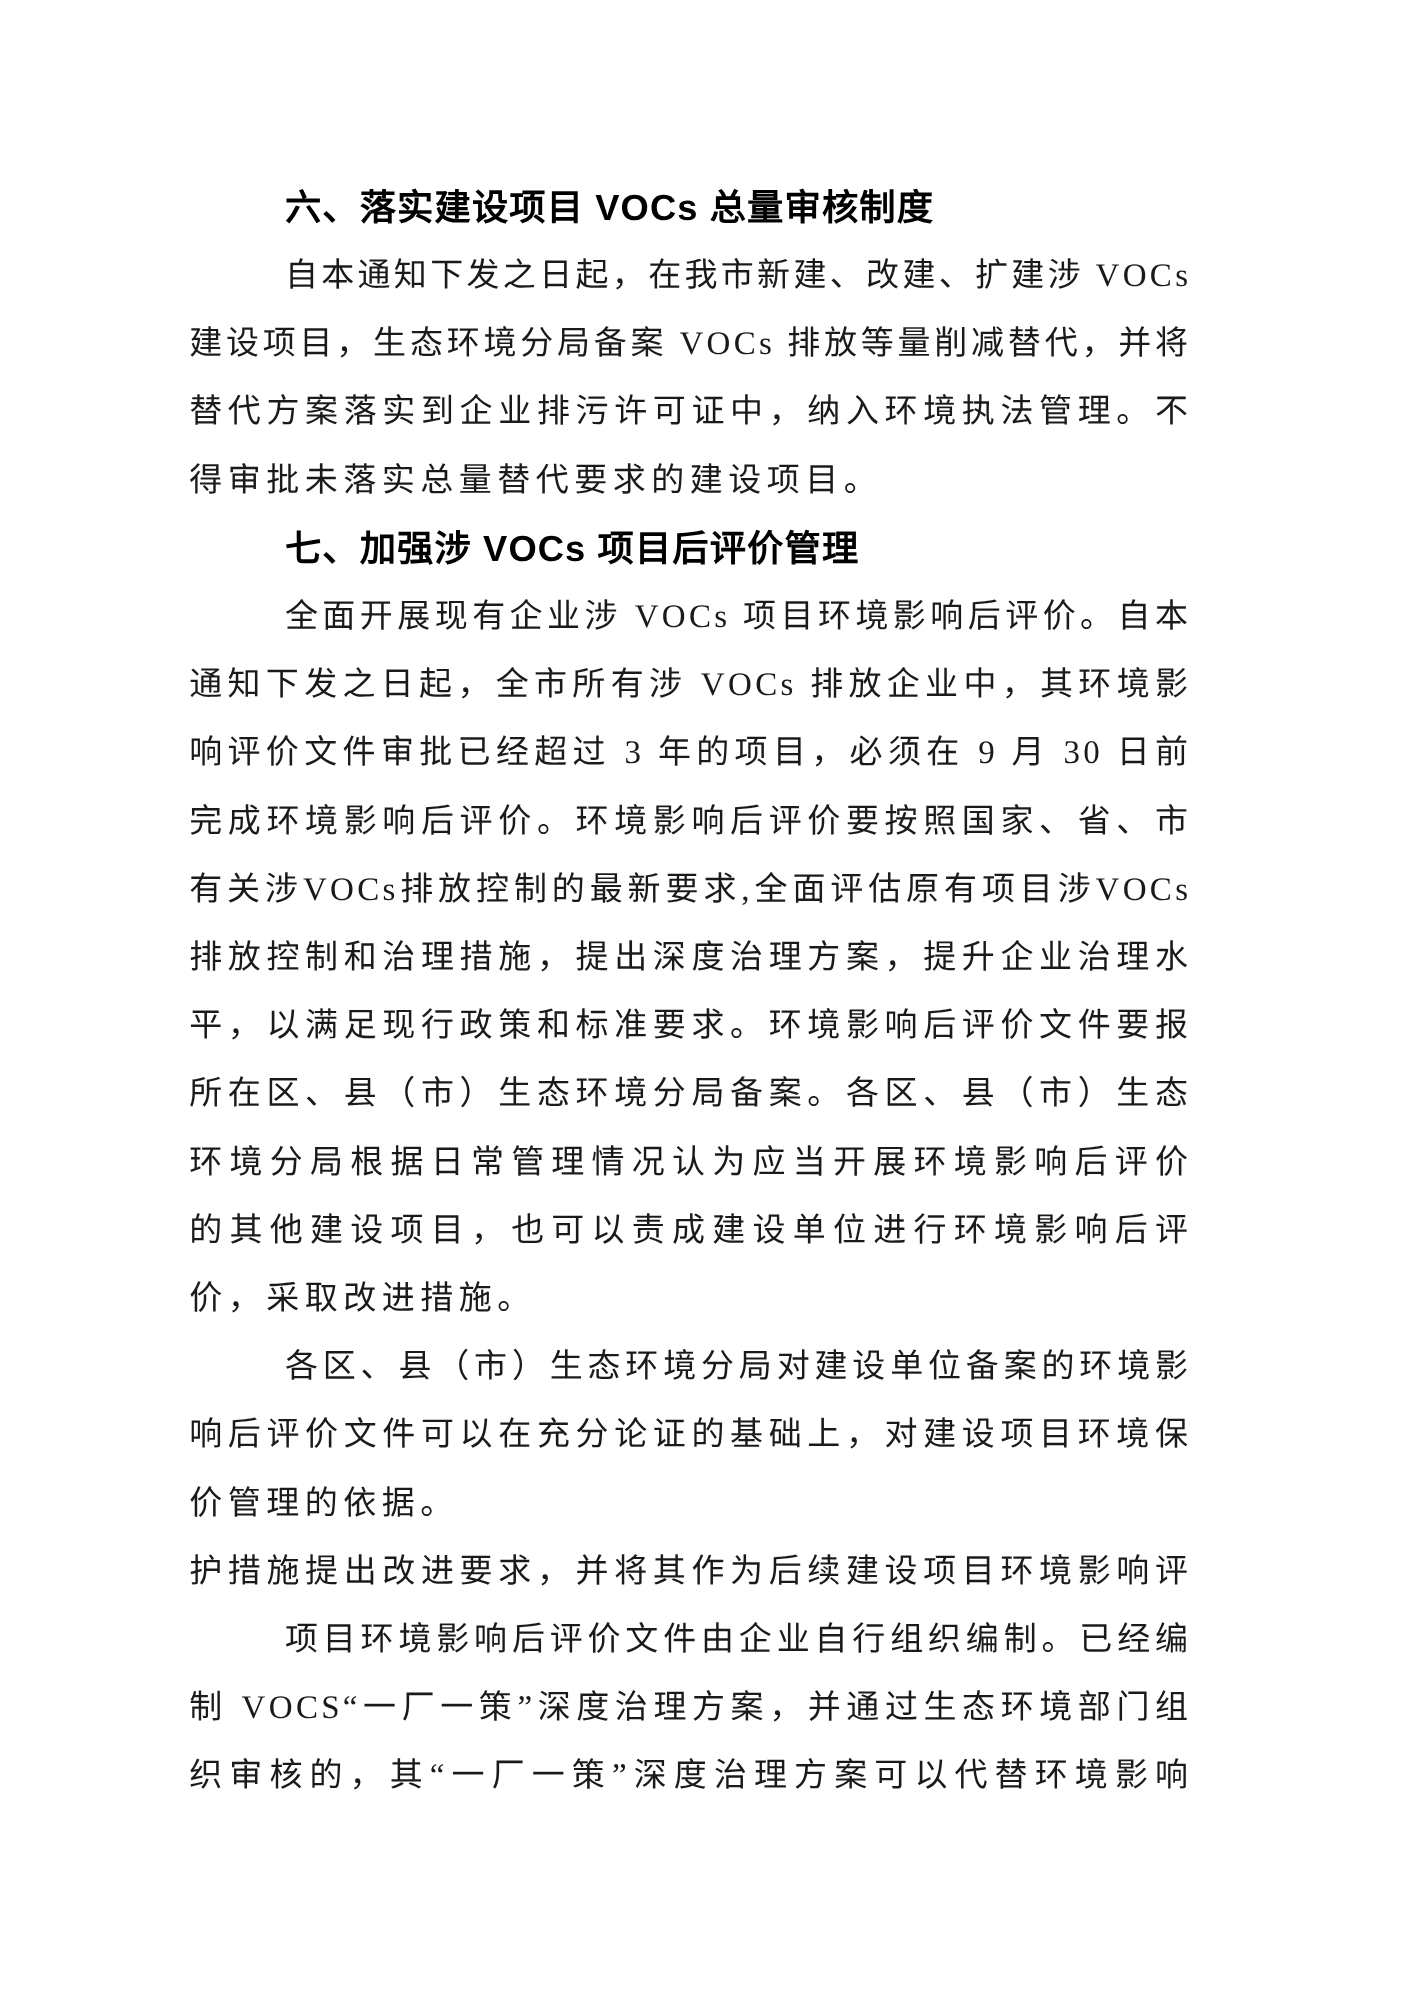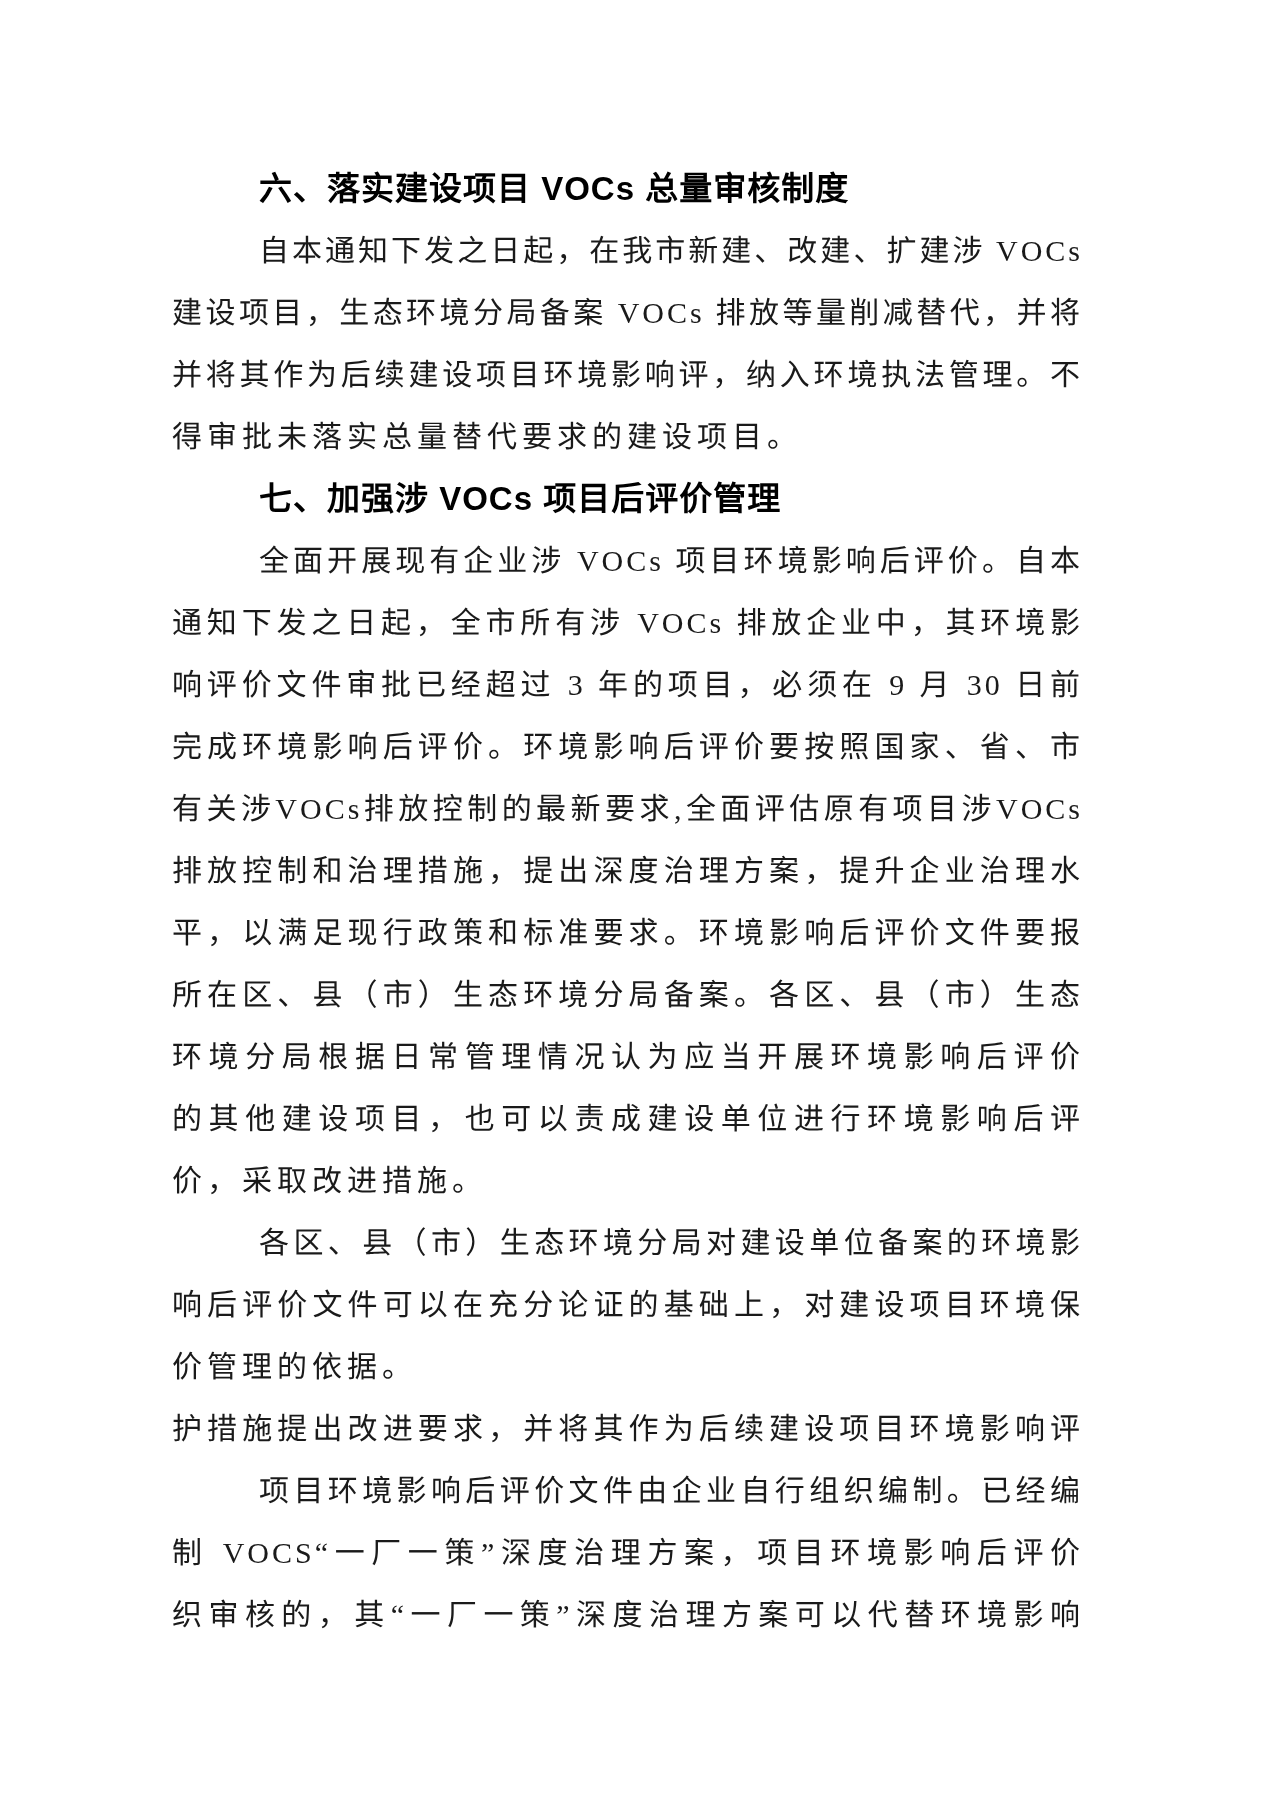--- a/index.html
+++ b/index.html
@@ -58,35 +58,35 @@
   }
 </style>
 </head>
 <body>
 
 <main class="page">
   <div id="doc-lines">
       <div class="doc-line heading">六、落实建设项目 VOCs 总量审核制度</div>
       <div class="doc-line justify indent">自本通知下发之日起，在我市新建、改建、扩建涉 VOCs</div>
       <div class="doc-line justify">建设项目，生态环境分局备案 VOCs 排放等量削减替代，并将</div>
-      <div class="doc-line justify">并将其作为后续建设项目环境影响评，纳入环境执法管理。不</div>
+      <div class="doc-line justify">替代方案落实到企业排污许可证中，纳入环境执法管理。不</div>
       <div class="doc-line left">得审批未落实总量替代要求的建设项目。</div>
       <div class="doc-line heading">七、加强涉 VOCs 项目后评价管理</div>
       <div class="doc-line justify indent">全面开展现有企业涉 VOCs 项目环境影响后评价。自本</div>
       <div class="doc-line justify">通知下发之日起，全市所有涉 VOCs 排放企业中，其环境影</div>
       <div class="doc-line justify">响评价文件审批已经超过 3 年的项目，必须在 9 月 30 日前</div>
       <div class="doc-line justify">完成环境影响后评价。环境影响后评价要按照国家、省、市</div>
       <div class="doc-line justify">有关涉VOCs排放控制的最新要求,全面评估原有项目涉VOCs</div>
       <div class="doc-line justify">排放控制和治理措施，提出深度治理方案，提升企业治理水</div>
       <div class="doc-line justify">平，以满足现行政策和标准要求。环境影响后评价文件要报</div>
       <div class="doc-line justify">所在区、县（市）生态环境分局备案。各区、县（市）生态</div>
       <div class="doc-line justify">环境分局根据日常管理情况认为应当开展环境影响后评价</div>
       <div class="doc-line justify">的其他建设项目，也可以责成建设单位进行环境影响后评</div>
       <div class="doc-line left">价，采取改进措施。</div>
       <div class="doc-line justify indent">各区、县（市）生态环境分局对建设单位备案的环境影</div>
       <div class="doc-line justify">响后评价文件可以在充分论证的基础上，对建设项目环境保</div>
       <div class="doc-line left">价管理的依据。</div>
       <div class="doc-line justify">护措施提出改进要求，并将其作为后续建设项目环境影响评</div>
       <div class="doc-line justify indent">项目环境影响后评价文件由企业自行组织编制。已经编</div>
-      <div class="doc-line justify">制 VOCS“一厂一策”深度治理方案，项目环境影响后评价</div>
+      <div class="doc-line justify">制 VOCS“一厂一策”深度治理方案，并通过生态环境部门组</div>
       <div class="doc-line justify">织审核的，其“一厂一策”深度治理方案可以代替环境影响</div>
     </div>
 </main>
 
 </body></html>

